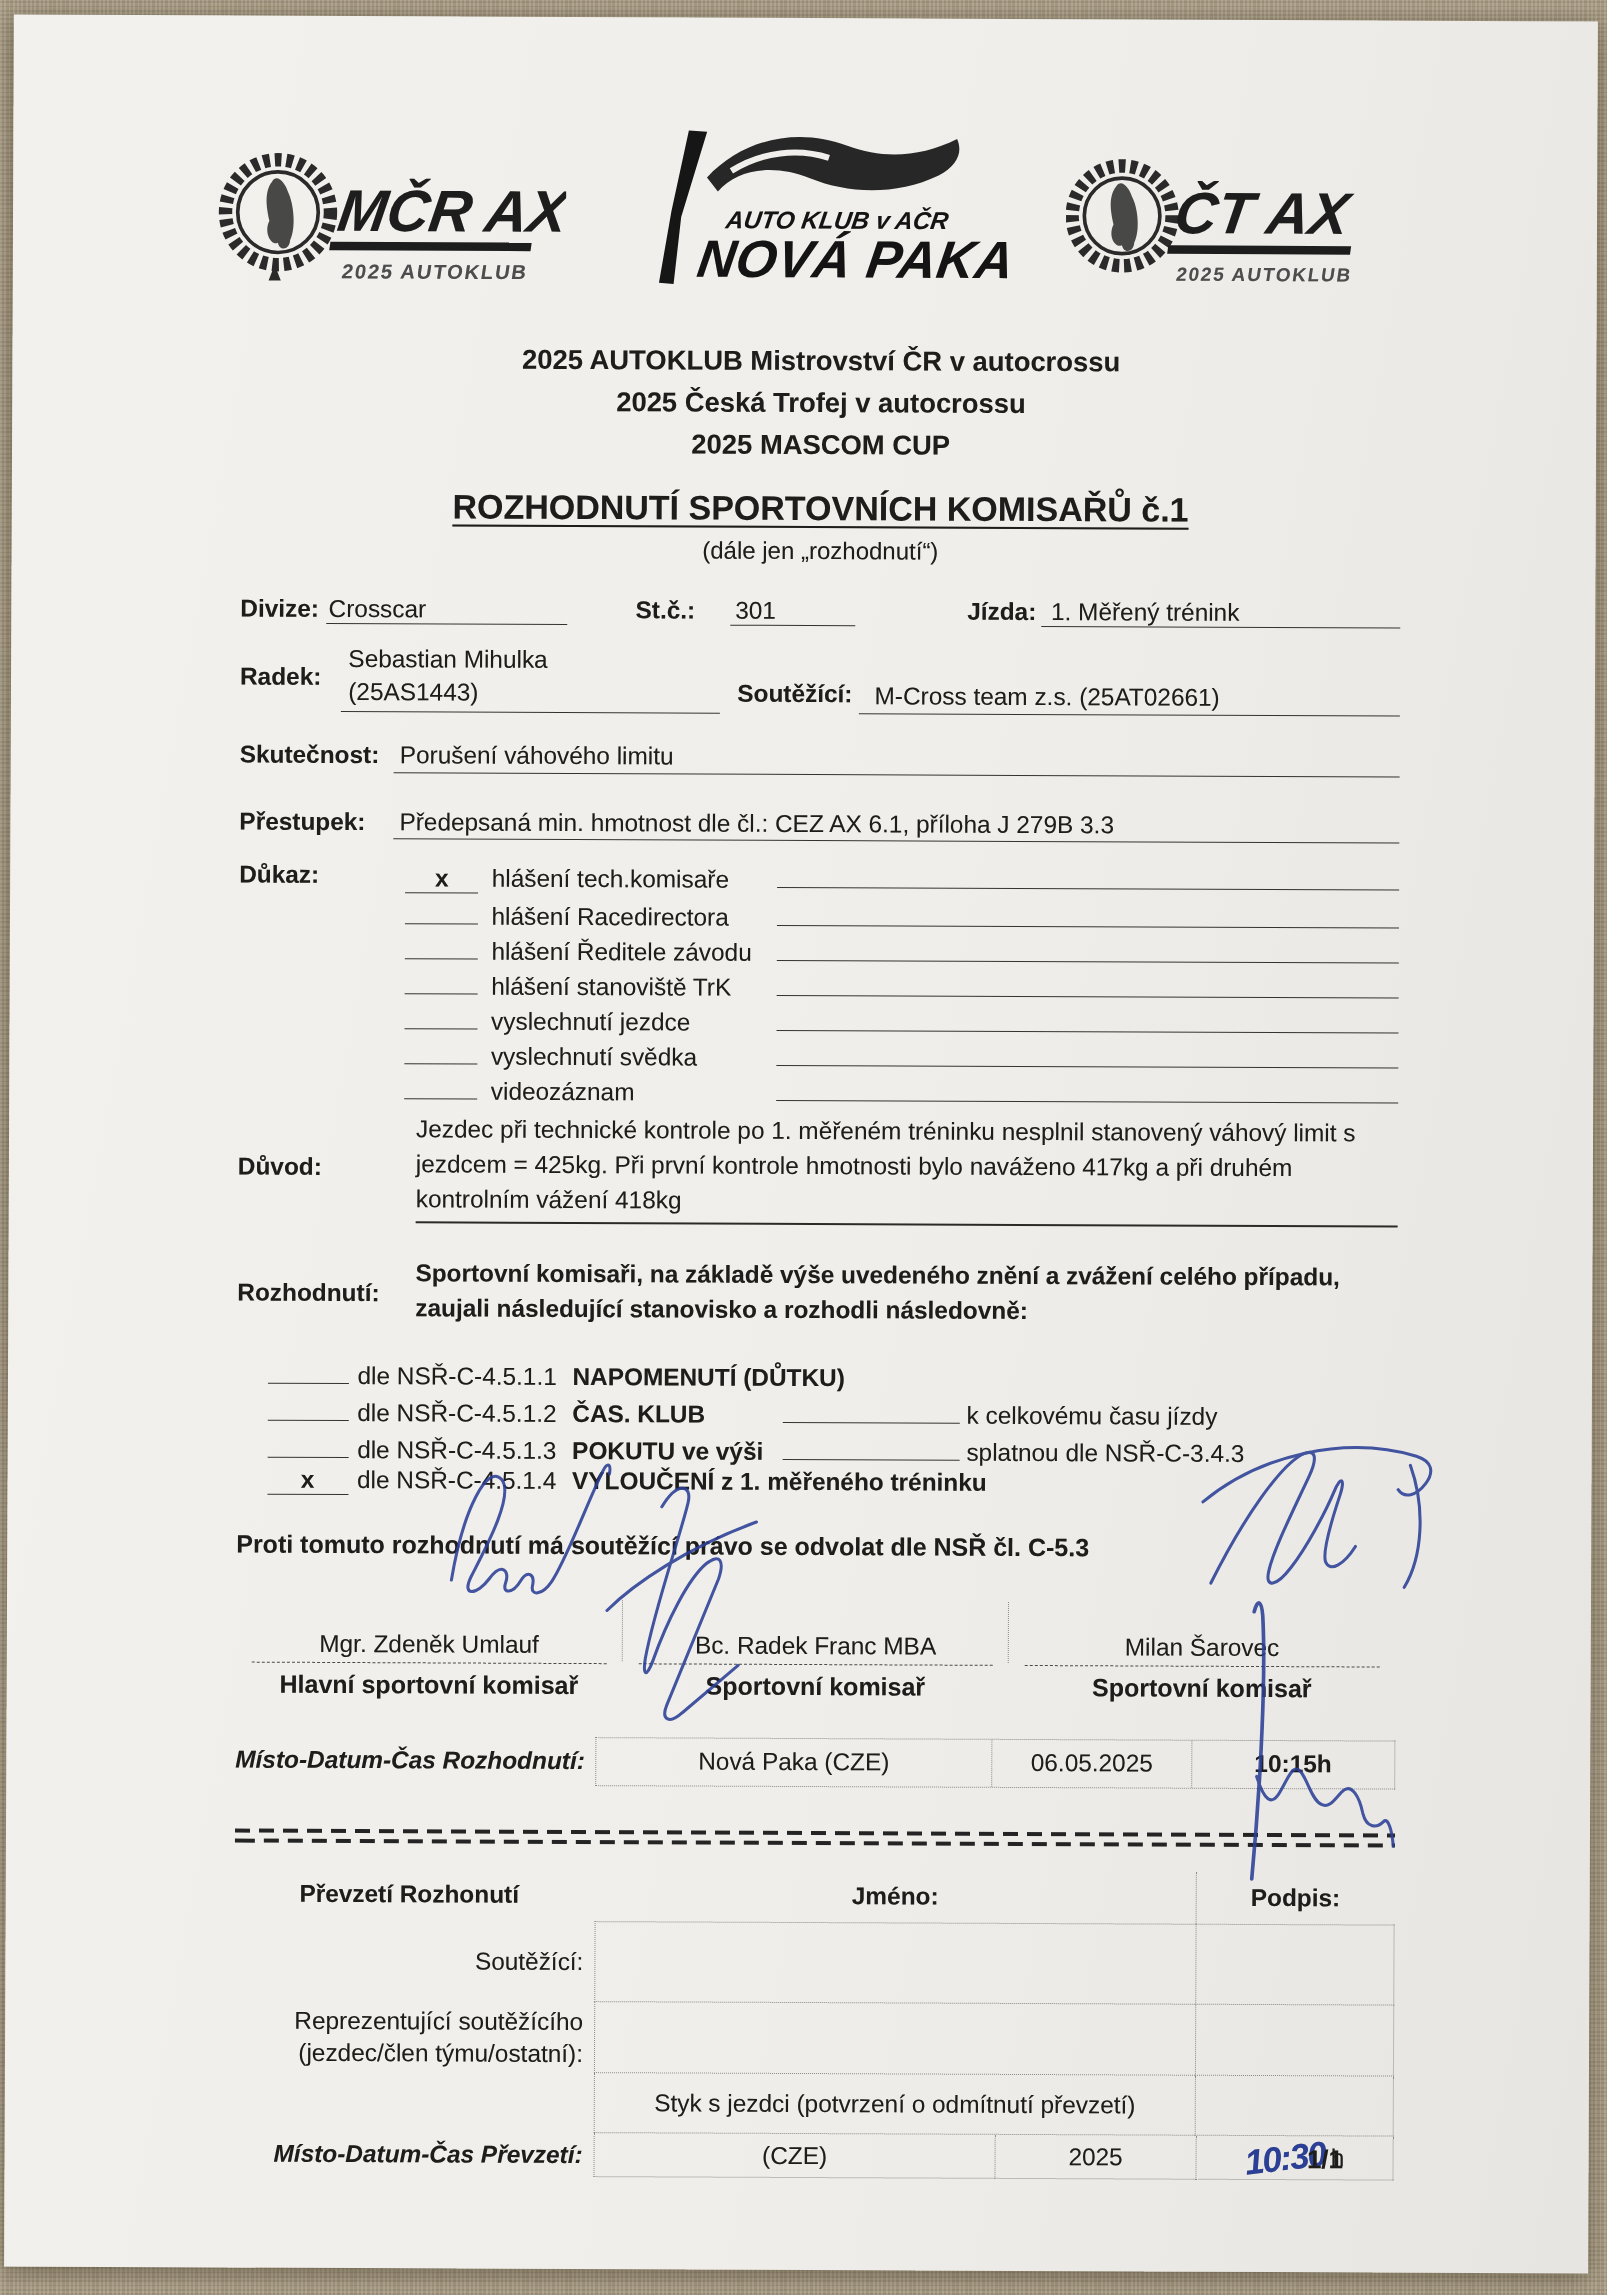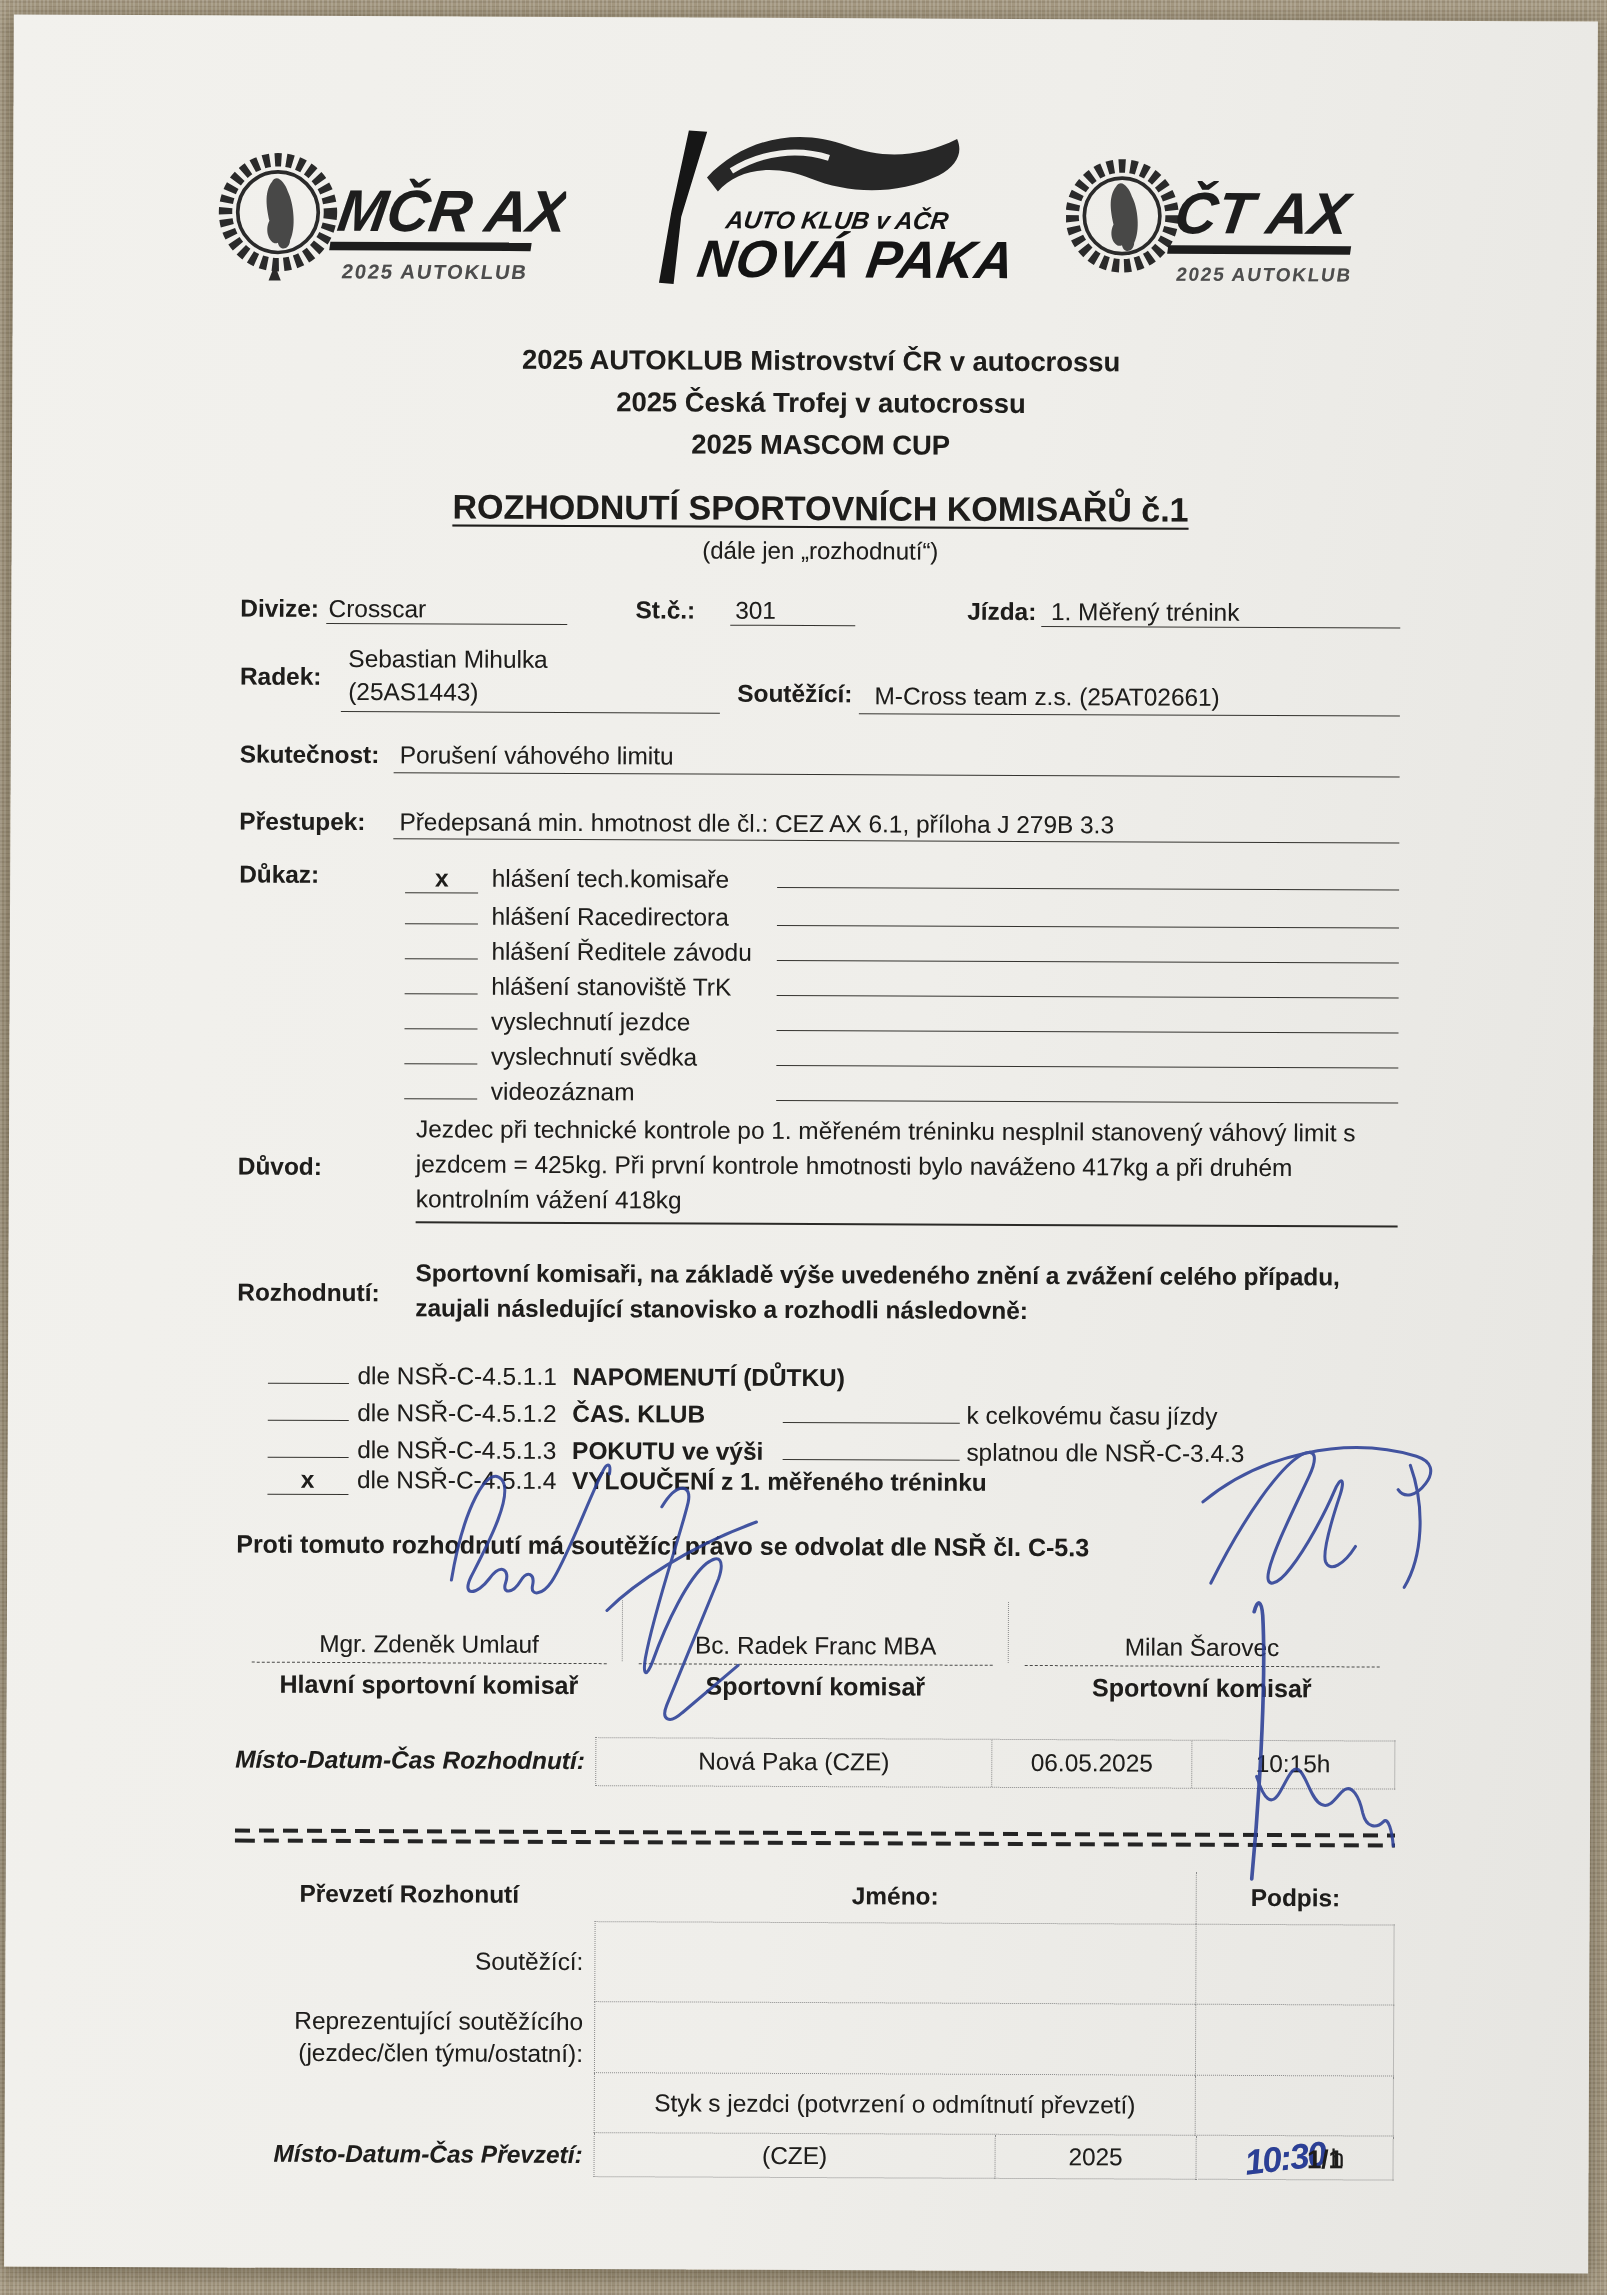--- a/index.html
+++ b/index.html
@@ -74,21 +74,21 @@
   .sig-row{display:flex;margin-top:71px;position:relative;}
   .sig-col{flex:1;text-align:center;position:relative;padding:0 16px;}
   .sig-name{font-size:24.4px;border-bottom:1.8px dashed #4a4a48;padding-bottom:4.9px;}
   .sig-role{font-size:25px;font-weight:bold;margin-top:6.1px;}
   .sig-sep{position:absolute;top:-30.5px;height:61px;border-left:1.2px dotted #8a8a8a;}
   
   .meta-row{display:flex;align-items:stretch;margin-top:37px;font-size:24.4px;}
   .meta-lbl{width:360px;font-style:italic;font-weight:600;align-self:center;}
   .meta-cells{display:flex;border:1.8px dotted #8a8a8a;flex:1;}
   .meta-cell{border-right:1.8px dotted #8a8a8a;display:flex;align-items:center;justify-content:center;padding:9.8px 0;}
-  .meta-cell:last-child{border-right:none;}
+  .meta-cell:last-child{border-right:none;font-weight:bold;}
   .mc-place{width:395px;}
   .mc-date{width:199px;}
   .mc-time{flex:1;}
   .eq-divider{margin-top:41px;height:21px;
     background-image:
       repeating-linear-gradient(90deg,#242424 0 14.6px,rgba(0,0,0,0) 14.6px 24px),
       repeating-linear-gradient(90deg,#242424 0 14.6px,rgba(0,0,0,0) 14.6px 24px);
     background-size:100% 4.3px,100% 4.3px;background-position:0 3px,4.9px 12.8px;background-repeat:repeat-x;}
   
   .ho{margin-top:21px;font-size:24.4px;}

